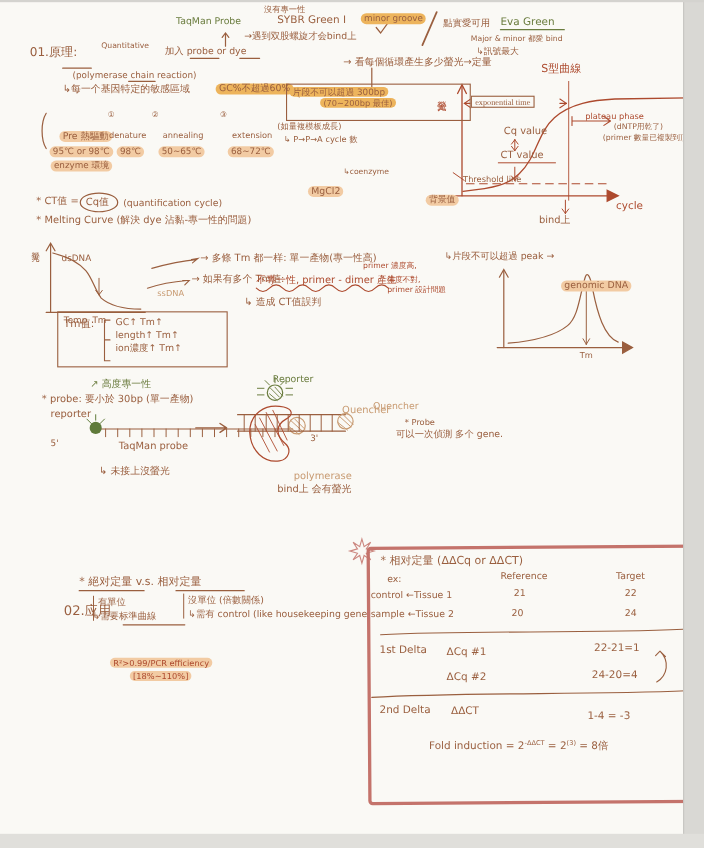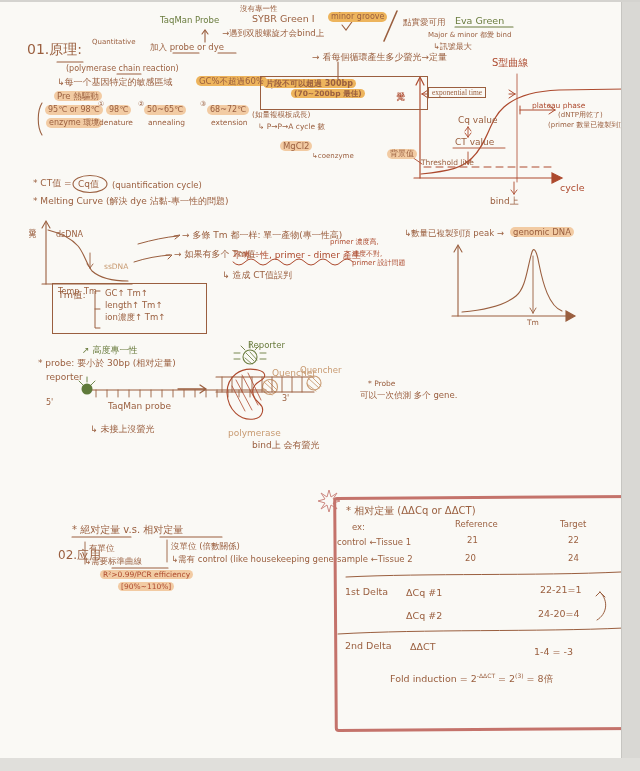--- a/index.html
+++ b/index.html
@@ -5,28 +5,28 @@
   :root{
     --ink:#9a5f3f; --red:#ad4a2e; --green:#6a7c3e; --tan:#c89b72;
     --rose:#c4736b; --hlo:#edb45c; --hlp:#f2cba3; --paper:#faf9f5;
   }
   html,body{margin:0;padding:0;}
   body{background:#e3e2de;font-family:"DejaVu Sans",sans-serif;}
   .page{position:relative;width:640px;height:771px;background:var(--paper);overflow:hidden;}
   .t{position:absolute;color:var(--ink);font-size:9px;line-height:1.2;white-space:nowrap;}
   .red{color:var(--red);}
   .green{color:var(--green);}
-  .tan{color:var(--tan);}
+  .tan{color:var(--tan);margin-left:39px;}
   .s7{font-size:7px;} .s75{font-size:7.5px;} .s8{font-size:8px;} .s85{font-size:8.5px;}
-  .s95{font-size:9.5px;} .s10{font-size:10px;} .s11{font-size:14px;text-align:center;} .s12{font-size:12px;margin-top:48px;}
+  .s95{font-size:9.5px;} .s10{font-size:10px;} .s11{font-size:11px;text-align:center;} .s12{font-size:12px;margin-top:48px;}
   .pill-o{background:var(--hlo);border-radius:6px;padding:0 3px;}
-  .pill-p{background:var(--hlp);border-radius:6px;padding:0 3px;}
+  .pill-p{background:var(--hlp);border-radius:6px;padding:0 3px;margin-top:28px;}
   .vert{writing-mode:vertical-rl;letter-spacing:2px;}
   .frag-box{position:absolute;left:260px;top:76px;width:162px;height:30px;border:1.3px solid var(--ink);padding:1px 2px;}
-  .frag-box .ln{display:block;font-size:8px;color:var(--ink);font-weight:bold;}
+  .frag-box .ln{display:block;font-size:8px;color:var(--ink);}
   .exp-box{position:absolute;left:428px;top:87px;border:1px solid var(--ink);padding:0 3px;font-size:7.5px;color:var(--ink);background:var(--paper);font-family:Liberation Serif, serif;}
   .tm-box{position:absolute;left:52px;top:283px;width:153px;height:49px;border:1.2px solid var(--ink);}
   .tbl-box{position:absolute;left:334px;top:496px;width:298px;height:229px;border:3px solid var(--rose);border-radius:4px;transform:rotate(-0.4deg);background:transparent;}
   .edge-right{position:absolute;right:0;top:0;width:18px;height:771px;background:#d9d8d4;border-left:1px solid #c6c5c1;}
   .edge-bottom{position:absolute;left:0;top:758px;width:640px;height:13px;background:#e0dfdb;}
   .edge-top{position:absolute;left:0;top:0;width:640px;height:2px;background:#d4d3cf;}
   svg.overlay{position:absolute;left:0;top:0;pointer-events:none;}
   sup{font-size:6px;}
 </style>
 </head>
@@ -207,47 +207,47 @@
   <span class="t s7 red" style="left:352px;top:250px">濃度不對,</span>
   <span class="t s7 red" style="left:352px;top:259px">primer 設計問題</span>
   <span class="t" style="left:222px;top:270px">↳ 造成 CT值誤判</span>
 
   <div class="tm-box"></div>
   <span class="t s95" style="left:58px;top:289px">Tm值:</span>
   <span class="t s85" style="left:105px;top:288px">GC↑ Tm↑</span>
   <span class="t s85" style="left:105px;top:300px">length↑ Tm↑</span>
   <span class="t s85" style="left:105px;top:312px">ion濃度↑ Tm↑</span>
 
-  <span class="t s85" style="left:404px;top:228px">↳數量已複製到頂 peak →</span>
+  <span class="t s85" style="left:404px;top:228px">↳片段不可以超過 peak →</span>
   <span class="t s85 pill-p" style="left:510px;top:227px">genomic DNA</span>
   <span class="t s75" style="left:527px;top:318px">Tm</span>
 
   <span class="t green" style="left:82px;top:345px">↗ 高度專一性</span>
-  <span class="t" style="left:38px;top:358px">* probe: 要小於 30bp (相对定量)</span>
+  <span class="t" style="left:38px;top:358px">* probe: 要小於 30bp (單一產物)</span>
   <span class="t" style="left:46px;top:372px">reporter</span>
   <span class="t tan" style="left:272px;top:368px">Quencher</span>
   <span class="t s8" style="left:282px;top:394px">3'</span>
   <span class="t s8" style="left:46px;top:398px">5'</span>
   <span class="t" style="left:108px;top:401px">TaqMan probe</span>
   <span class="t" style="left:90px;top:424px">↳ 未接上沒螢光</span>
   <span class="t green s85" style="left:248px;top:340px">Reporter</span>
   <span class="t tan s85" style="left:300px;top:365px">Quencher</span>
   <span class="t tan" style="left:228px;top:428px">polymerase</span>
   <span class="t" style="left:252px;top:440px">bind上 会有螢光</span>
   <span class="t s75" style="left:368px;top:379px">* Probe</span>
   <span class="t s85" style="left:360px;top:390px">可以一次偵測 多个 gene.</span>
 
   <span class="t s12" style="left:58px;top:500px">02.应用</span>
   <span class="t s10" style="left:72px;top:524px">* 絕对定量  v.s. 相对定量</span>
   <span class="t s85" style="left:89px;top:543px">有單位</span>
   <span class="t s85" style="left:171px;top:541px">沒單位 (倍數關係)</span>
   <span class="t s85" style="left:84px;top:556px">↳需要标準曲線</span>
   <span class="t s85" style="left:171px;top:554px">↳需有 control (like housekeeping gene)</span>
   <span class="t s75 pill-p red" style="left:100px;top:570px">R²&gt;0.99/PCR efficiency</span>
-  <span class="t s75 pill-p red" style="left:118px;top:582px">[90%~110%]</span>
+  <span class="t s75 pill-p red" style="left:118px;top:582px">[18%~110%]</span>
 
   <div class="tbl-box"></div>
   <span class="t s10" style="left:346px;top:505px">* 相对定量 (ΔΔCq or ΔΔCT)</span>
   <span class="t s85" style="left:352px;top:522px">ex:</span>
   <span class="t s85" style="left:455px;top:519px">Reference</span>
   <span class="t s85" style="left:560px;top:519px">Target</span>
   <span class="t s85" style="left:337px;top:537px">control ←Tissue 1</span>
   <span class="t s85" style="left:467px;top:535px">21</span>
   <span class="t s85" style="left:568px;top:535px">22</span>
   <span class="t s85" style="left:337px;top:554px">sample ←Tissue 2</span>

